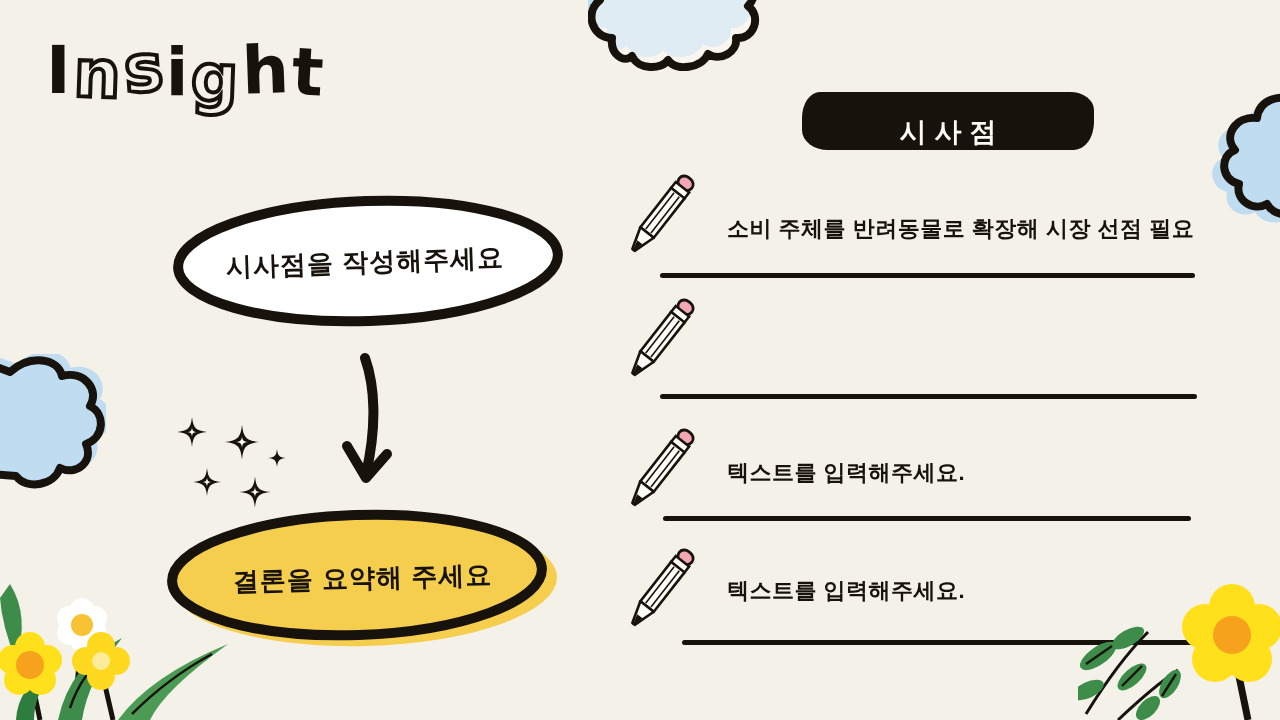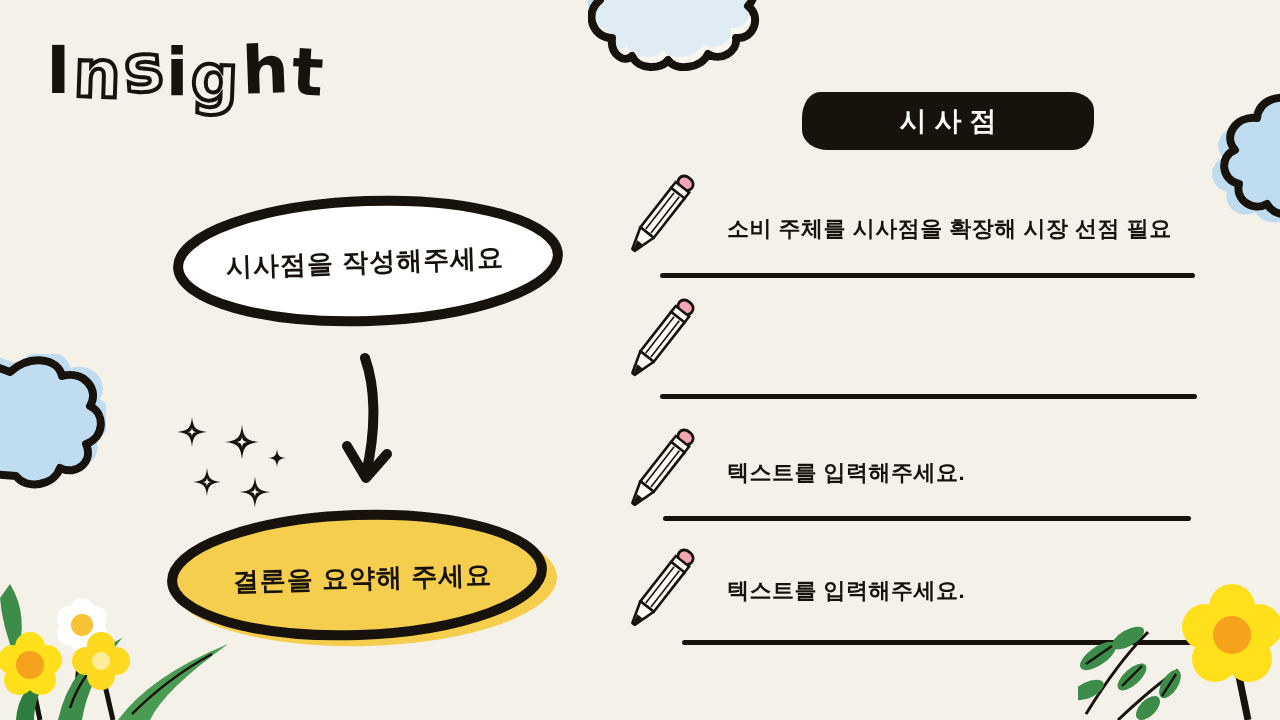--- a/index.html
+++ b/index.html
@@ -22,21 +22,21 @@
   
   .bubble{position:absolute;}
   .bubble .label{position:absolute;inset:0;display:flex;align-items:center;justify-content:center;
     font-size:26px;font-weight:bold;letter-spacing:1px;}
   .bubble1{left:165px;top:192px;width:400px;height:140px;}
   .bubble1 .label{transform:rotate(-2deg);}
   .bubble2{left:160px;top:498px;width:405px;height:160px;}
   .bubble2 .label{transform:rotate(-1.5deg);}
   
   .panel-header{position:absolute;left:802px;top:92px;width:292px;height:58px;background:#17130C;
-    border-radius:18px 24px 20px 26px / 26px 18px 28px 20px;display:flex;align-items:center;justify-content:center;}
+    border-radius:18px 24px 20px 26px / 26px 18px 28px 20px;display:flex;align-items:flex-end;justify-content:center;}
   .panel-header .hd{color:#FBFAF4;font-size:27px;font-weight:bold;letter-spacing:8px;text-indent:8px;}
   .row-text{position:absolute;left:727px;font-size:22px;font-weight:bold;white-space:nowrap;letter-spacing:0.5px;}
   .underline{position:absolute;height:5px;background:#17130C;border-radius:3px;}
   .pencil{position:absolute;width:30px;height:100px;transform:rotate(38deg);}
   
   svg{display:block;overflow:hidden;}
   .abs{position:absolute;}
 </style>
 </head>
 <body>
@@ -119,21 +119,21 @@
         <path d="M12,83 L18.5,83 L15,95 Z" fill="#17130C"></path>
       </g>
     </defs>
   </svg>
 
   <div class="pencil" style="left:645px;top:166px">
     <svg width="30" height="100" viewBox="0 0 30 100">
         <use href="#pencil-g"></use>
       </svg>
   </div>
-  <div class="row-text" style="top:214px">소비 주체를 시사점을 확장해 시장 선점 필요</div>
+  <div class="row-text" style="top:214px">소비 주체를 반려동물로 확장해 시장 선점 필요</div>
   <div class="underline" style="left:660px;top:273px;width:535px"></div>
 
   <div class="pencil" style="left:645px;top:290px">
     <svg width="30" height="100" viewBox="0 0 30 100">
         <use href="#pencil-g"></use>
       </svg>
   </div>
   <div class="underline" style="left:660px;top:394px;width:537px"></div>
 
   <div class="pencil" style="left:645px;top:420px">

